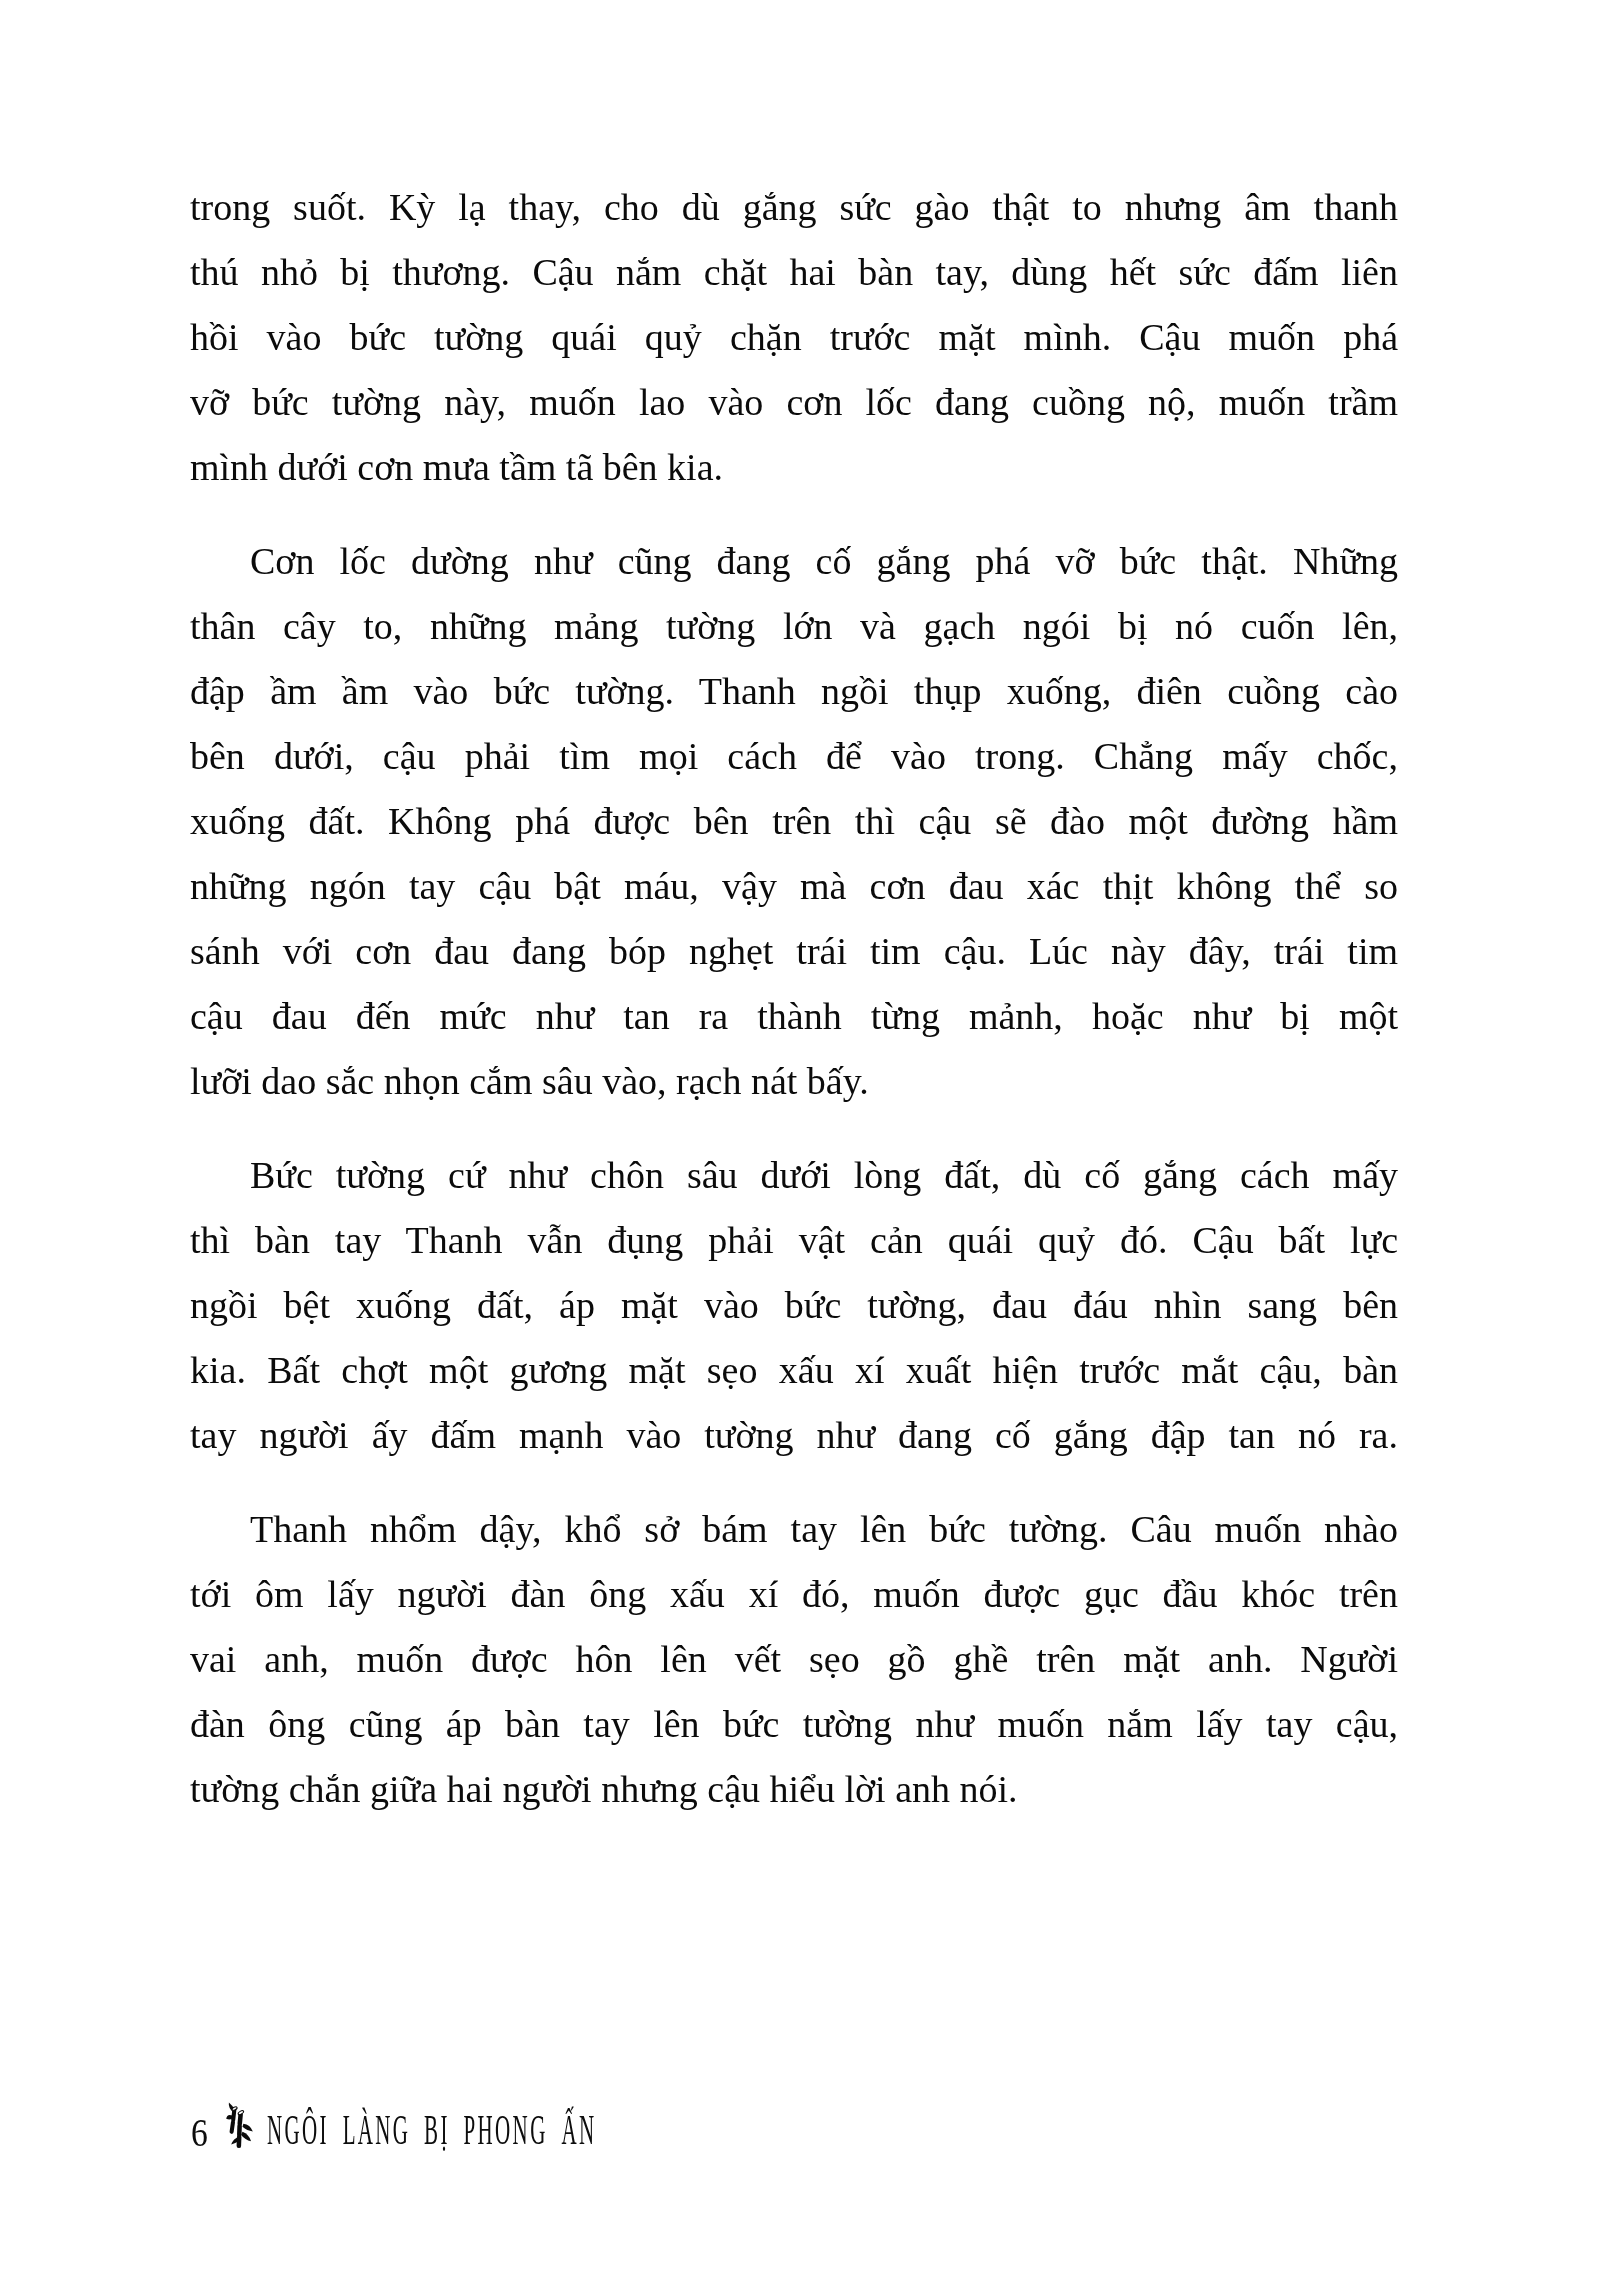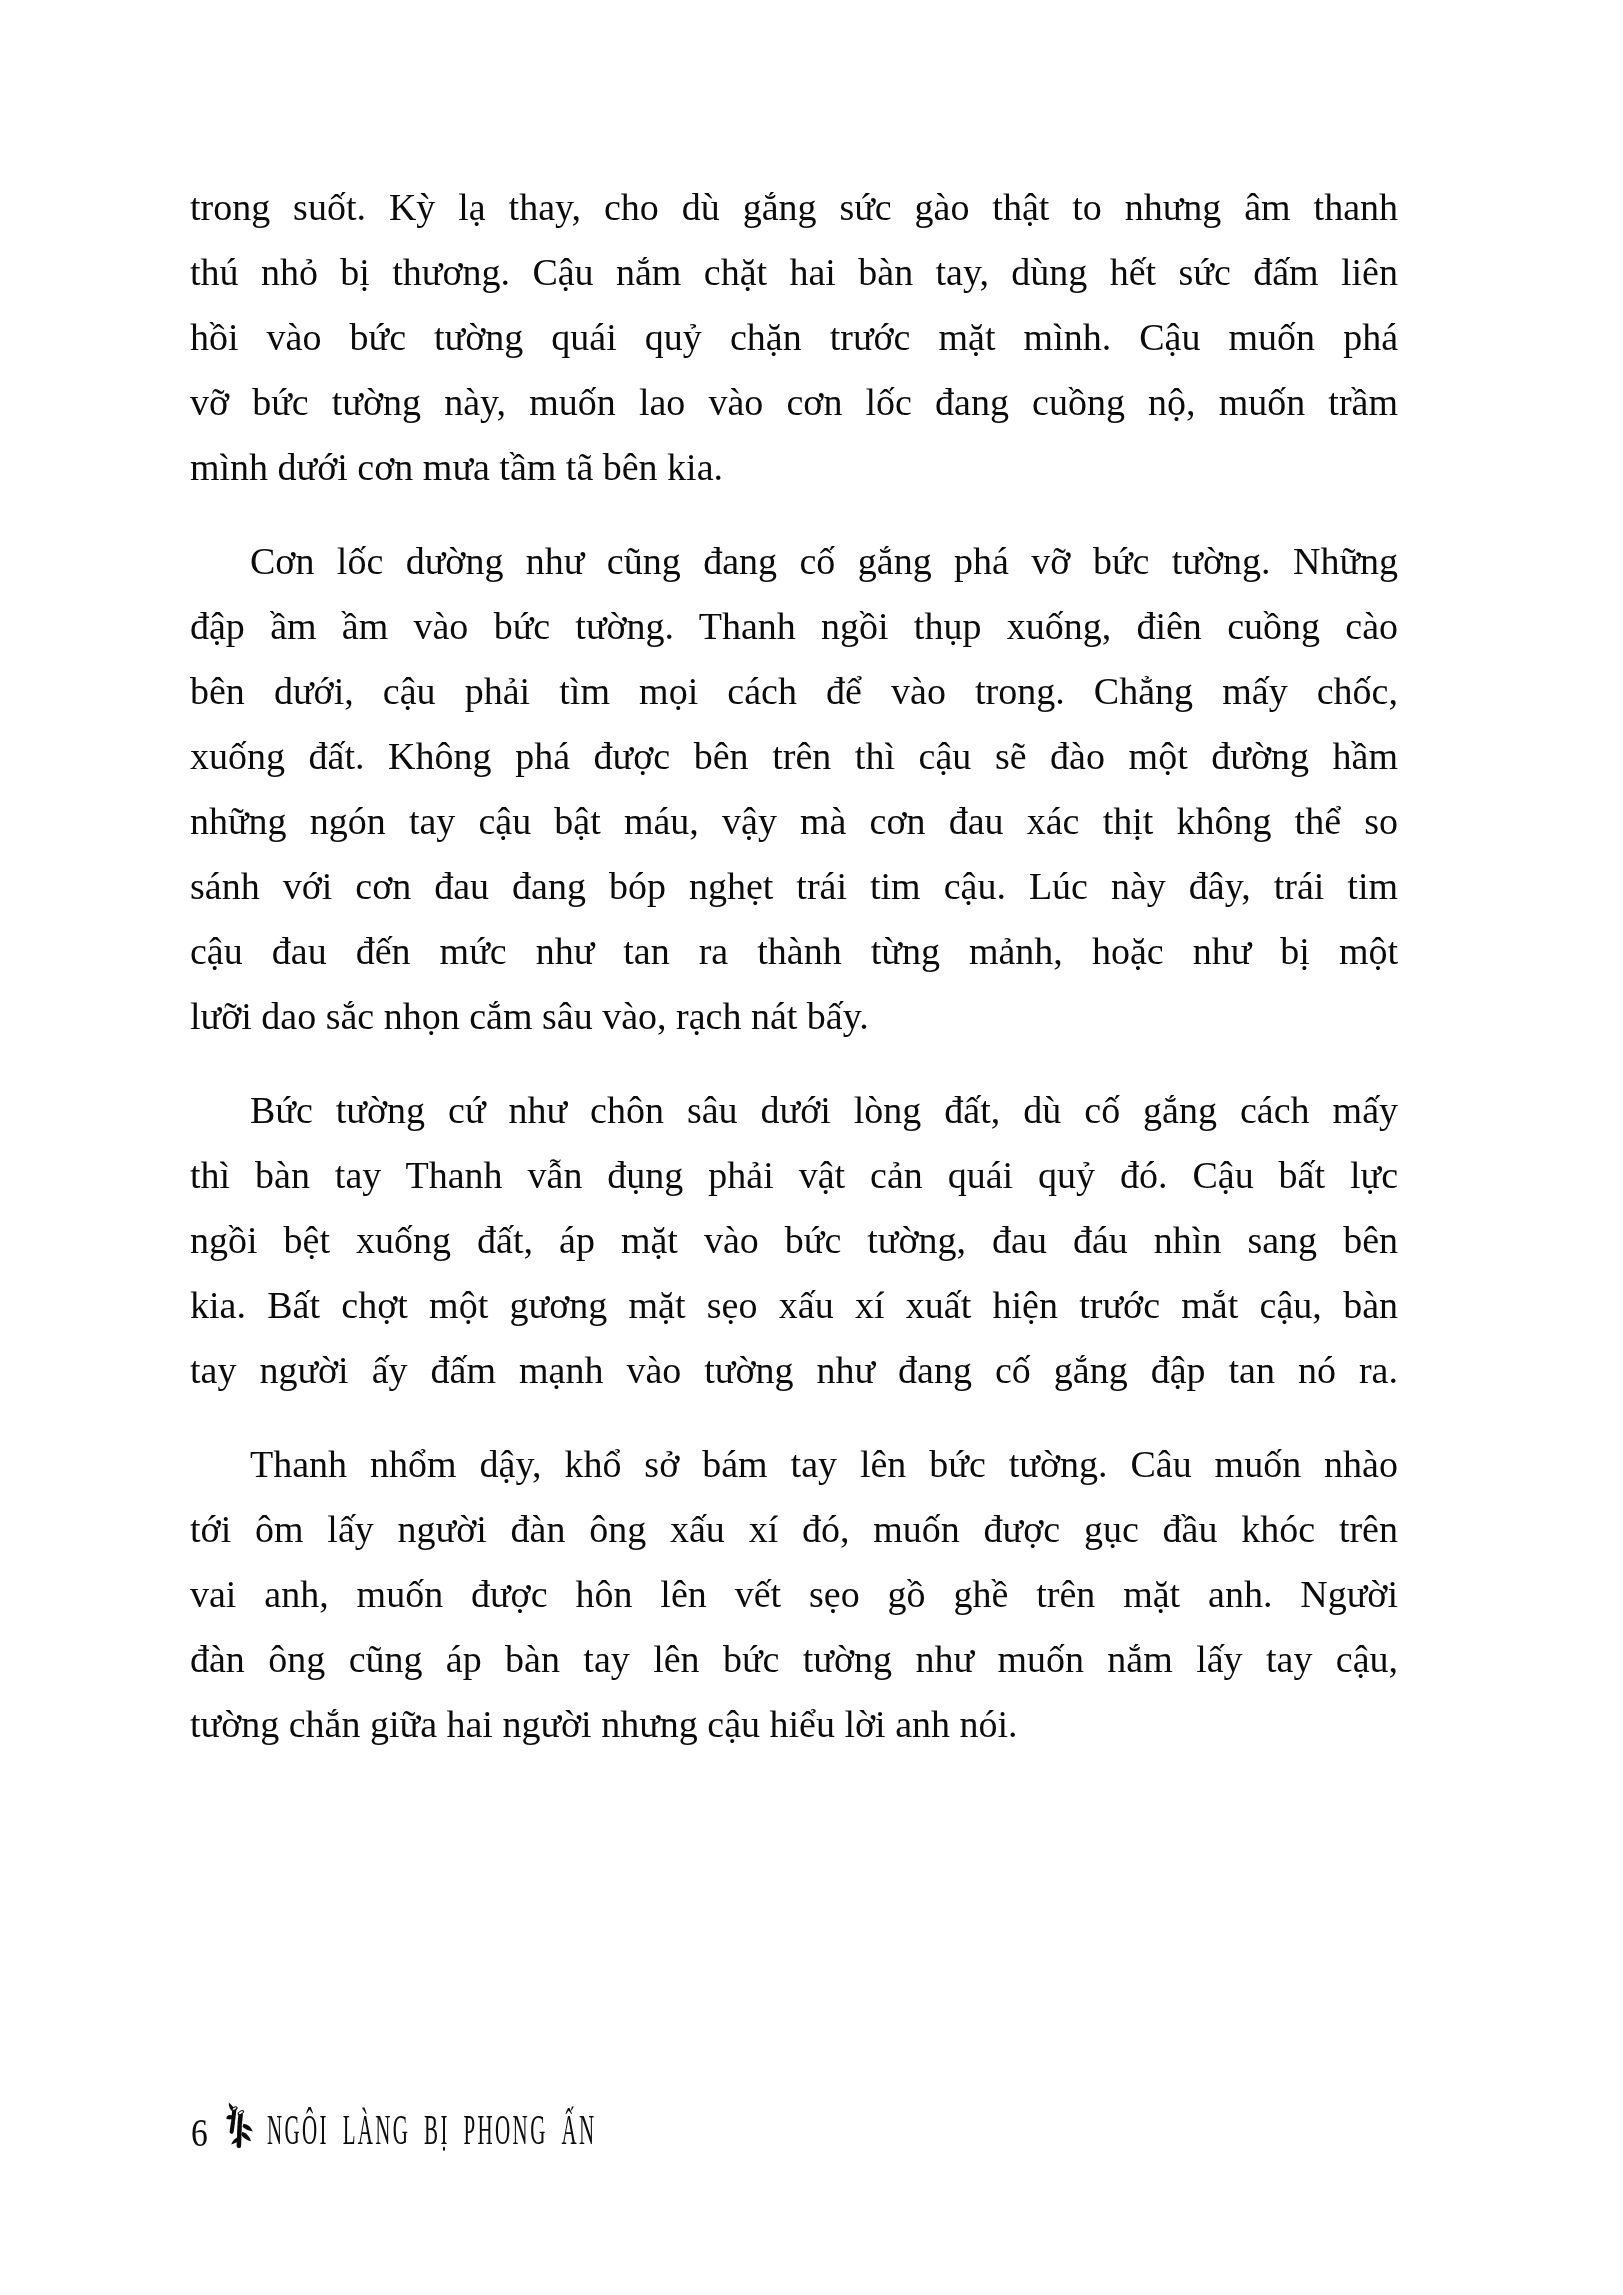--- a/index.html
+++ b/index.html
@@ -66,21 +66,22 @@
 
   <div class="text-block" id="text-block">
       <div class="paragraph">
         <div class="line">trong suốt. Kỳ lạ thay, cho dù gắng sức gào thật to nhưng âm thanh</div>
         <div class="line">thú nhỏ bị thương. Cậu nắm chặt hai bàn tay, dùng hết sức đấm liên</div>
         <div class="line">hồi vào bức tường quái quỷ chặn trước mặt mình. Cậu muốn phá</div>
         <div class="line">vỡ bức tường này, muốn lao vào cơn lốc đang cuồng nộ, muốn trầm</div>
         <div class="line last">mình dưới cơn mưa tầm tã bên kia.</div>
       </div>
       <div class="paragraph">
-        <div class="line first">Cơn lốc dường như cũng đang cố gắng phá vỡ bức tường. Những</div>
+        <div class="line first">Cơn lốc dường như cũng đang cố gắng phá vỡ bức thật. Những</div>
+        <div class="line">thân cây to, những mảng tường lớn và gạch ngói bị nó cuốn lên,</div>
         <div class="line">đập ầm ầm vào bức tường. Thanh ngồi thụp xuống, điên cuồng cào</div>
         <div class="line">bên dưới, cậu phải tìm mọi cách để vào trong. Chẳng mấy chốc,</div>
         <div class="line">xuống đất. Không phá được bên trên thì cậu sẽ đào một đường hầm</div>
         <div class="line">những ngón tay cậu bật máu, vậy mà cơn đau xác thịt không thể so</div>
         <div class="line">sánh với cơn đau đang bóp nghẹt trái tim cậu. Lúc này đây, trái tim</div>
         <div class="line">cậu đau đến mức như tan ra thành từng mảnh, hoặc như bị một</div>
         <div class="line last">lưỡi dao sắc nhọn cắm sâu vào, rạch nát bấy.</div>
       </div>
       <div class="paragraph">
         <div class="line first">Bức tường cứ như chôn sâu dưới lòng đất, dù cố gắng cách mấy</div>

